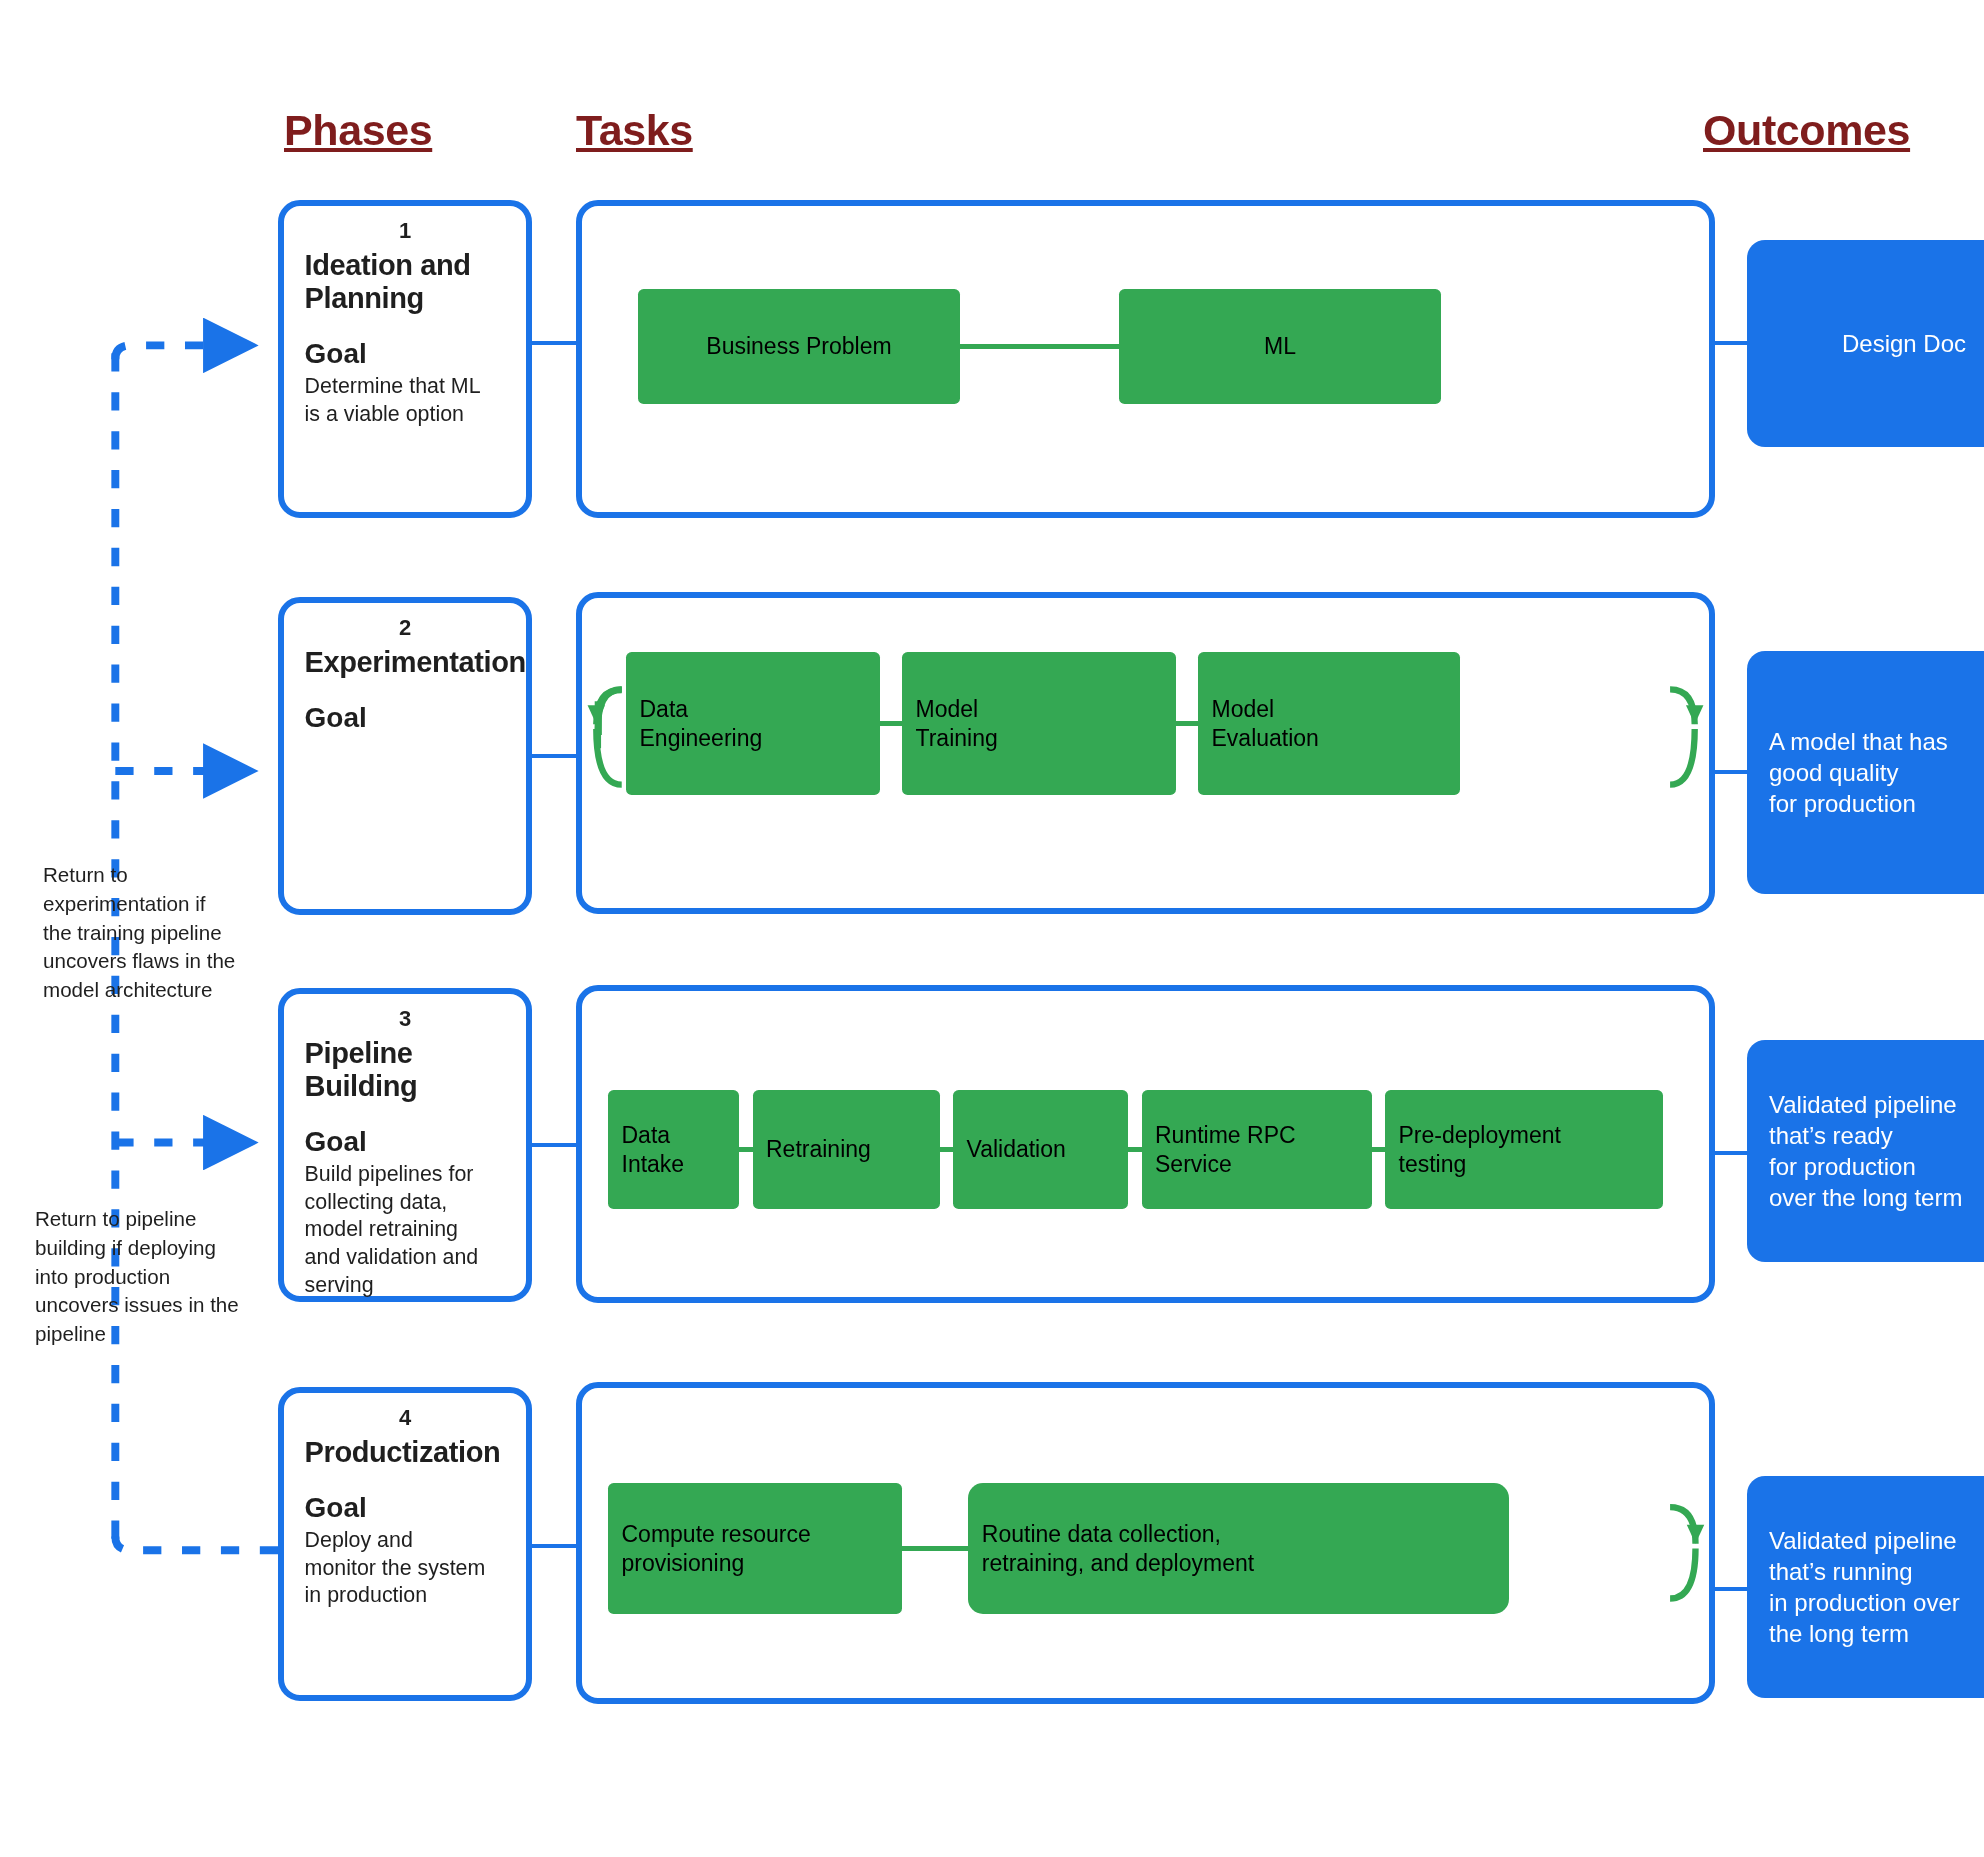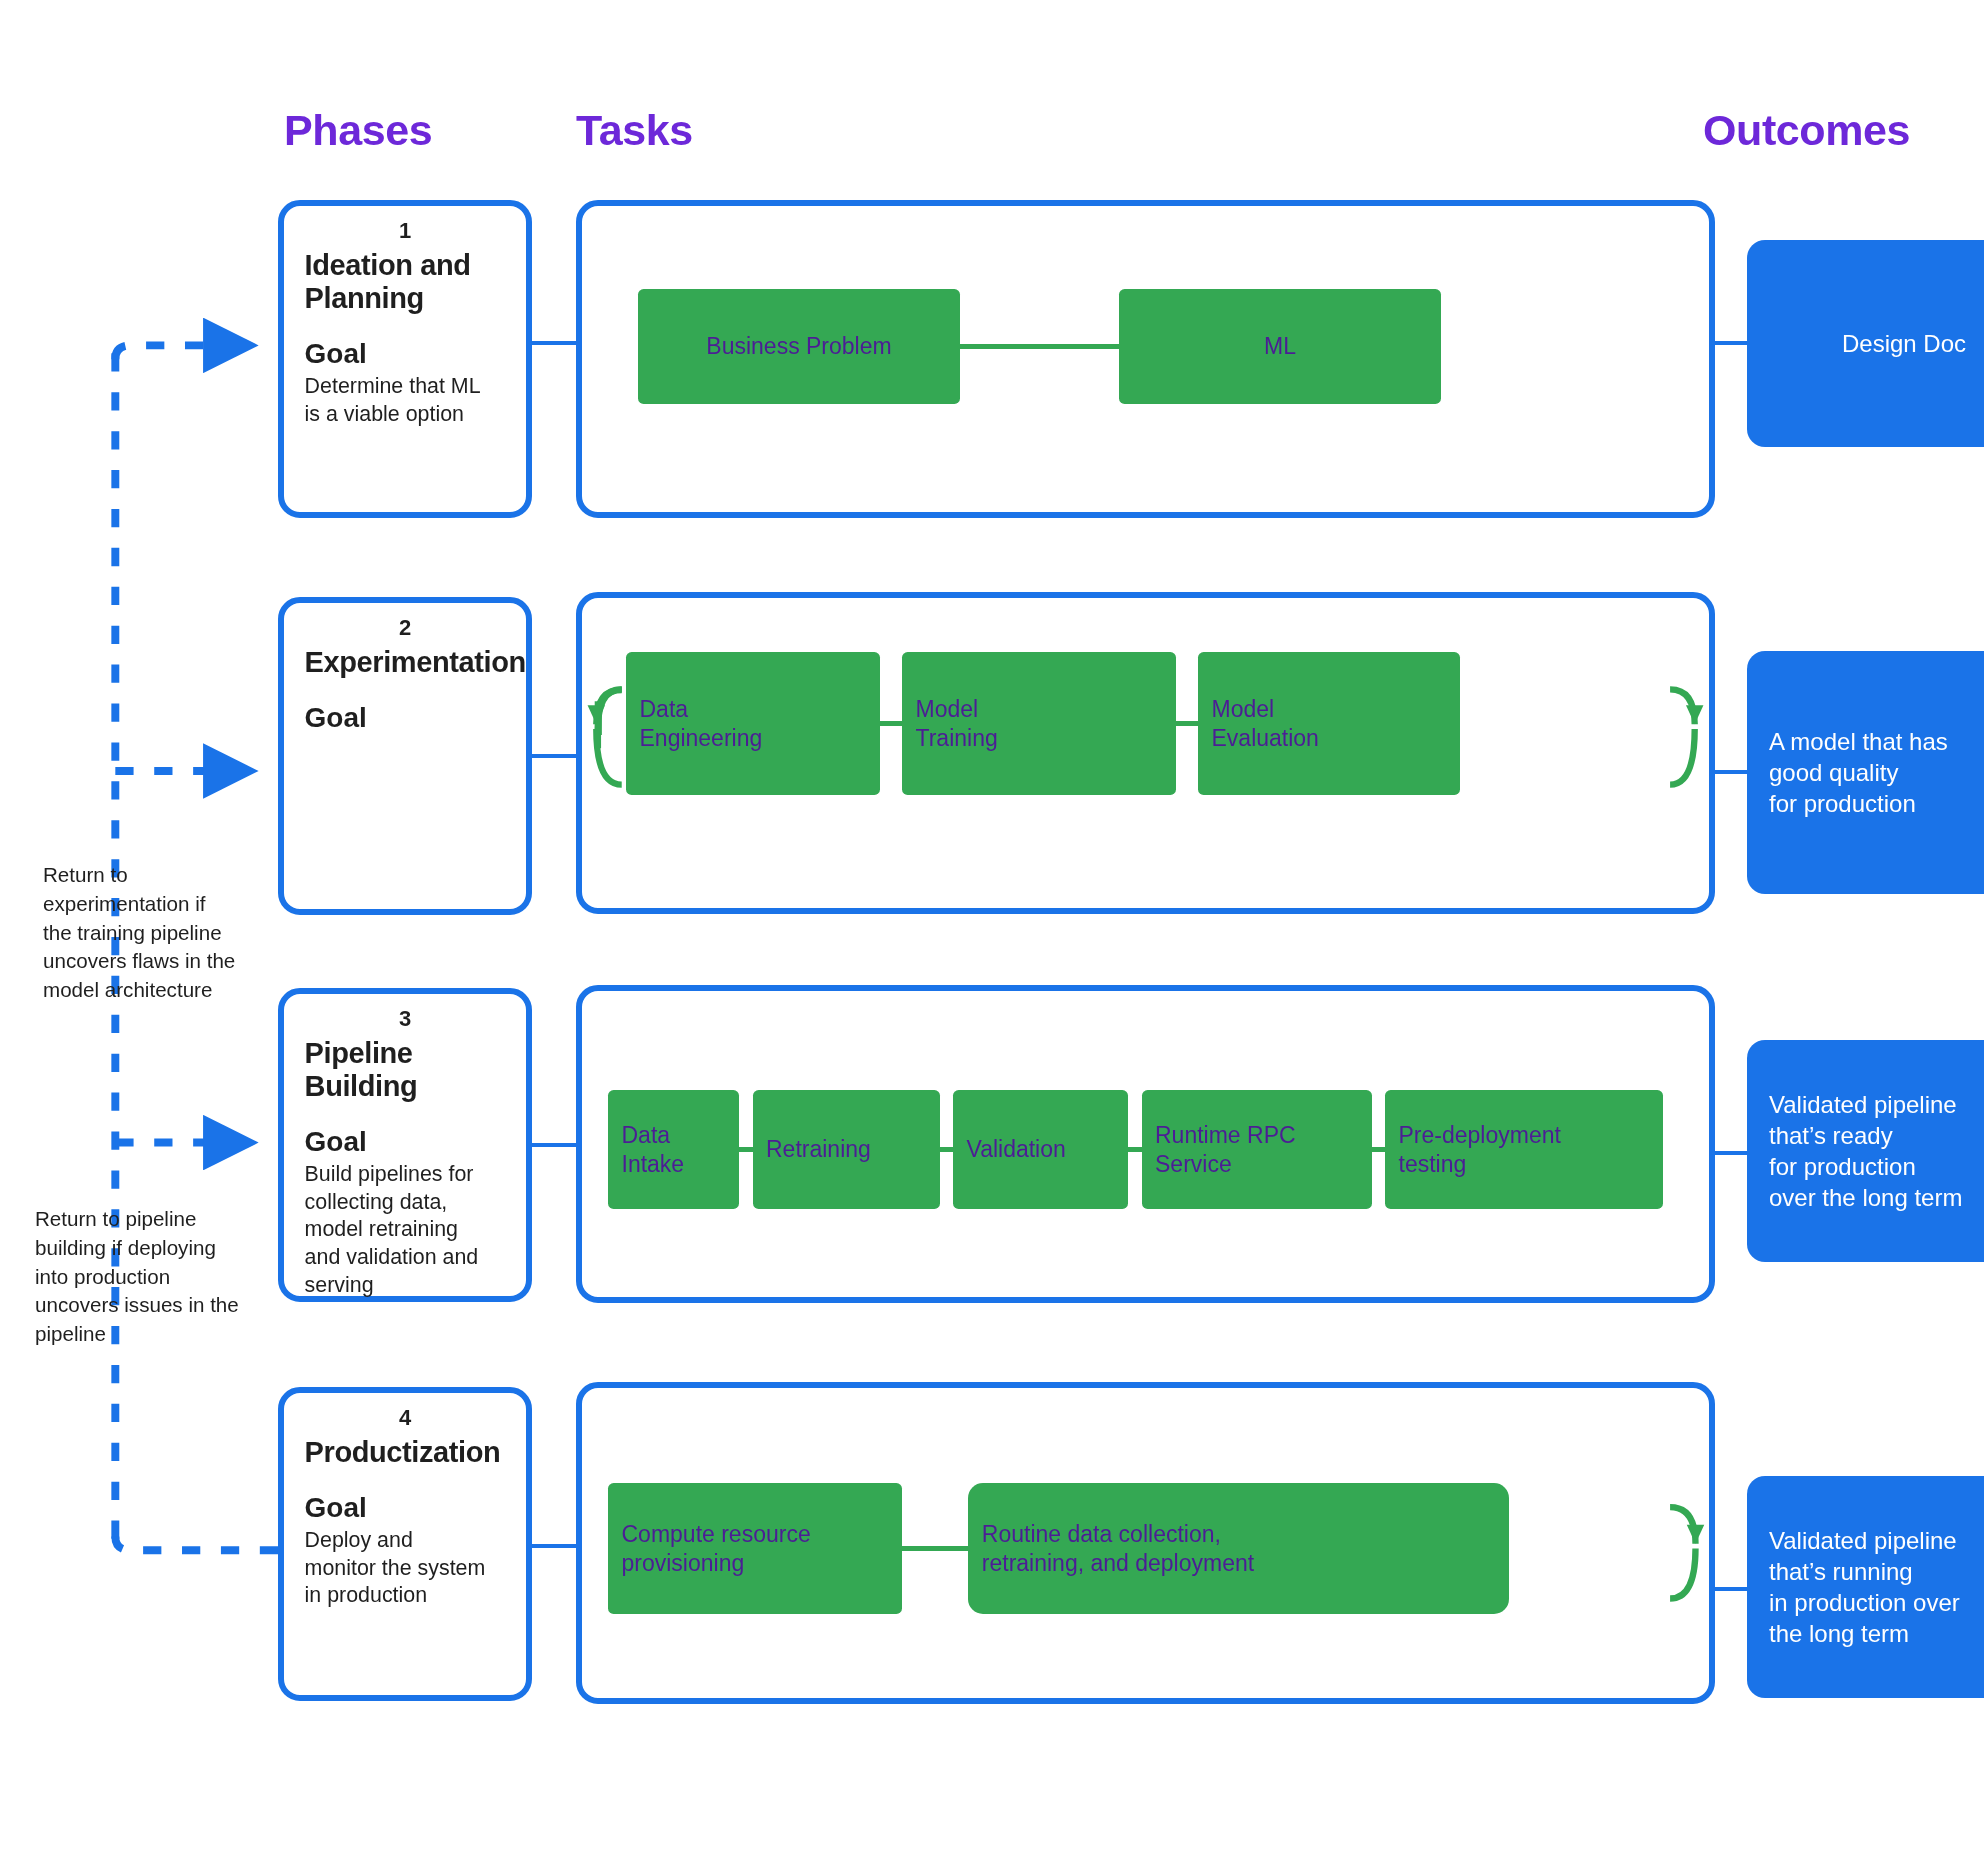--- a/index.html
+++ b/index.html
@@ -9,23 +9,24 @@
     font-family: "Liberation Sans", sans-serif;
     overflow: hidden;
   }
   #stage { position: relative; width: 2253px; height: 1858px; }
 
   
   .col-header {
     position: absolute;
     font-size: 43px;
     font-weight: 700;
-    color: #6d28d9;
+    color: #7f1d1d;
     letter-spacing: -0.4px;
     white-space: nowrap;
+    text-decoration: underline;
   }
   #hdr-phases   { left: 284px;  top: 106px; }
   #hdr-tasks    { left: 576px; top: 106px; }
   #hdr-outcomes { left: 1703px; top: 106px; }
 
   
   .phase-card {
     position: absolute;
     width: 254px;
     border: 6.4px solid #1a73e8;
@@ -87,21 +88,21 @@
   .task-row {
     position: absolute;
     left: 0; right: 0;
     display: flex;
     align-items: center;
   }
 
   .task-box {
     background: #34a853;
     border-radius: 5.6px;
-    color: #4c1d95;
+    color: #000000;
     display: flex;
     align-items: center;
     font-size: 23px;
     font-weight: 400;
     line-height: 1.22;
     padding: 0 13.5px;
     white-space: pre-line;
   }
   .task-connector {
     background: #34a853;

